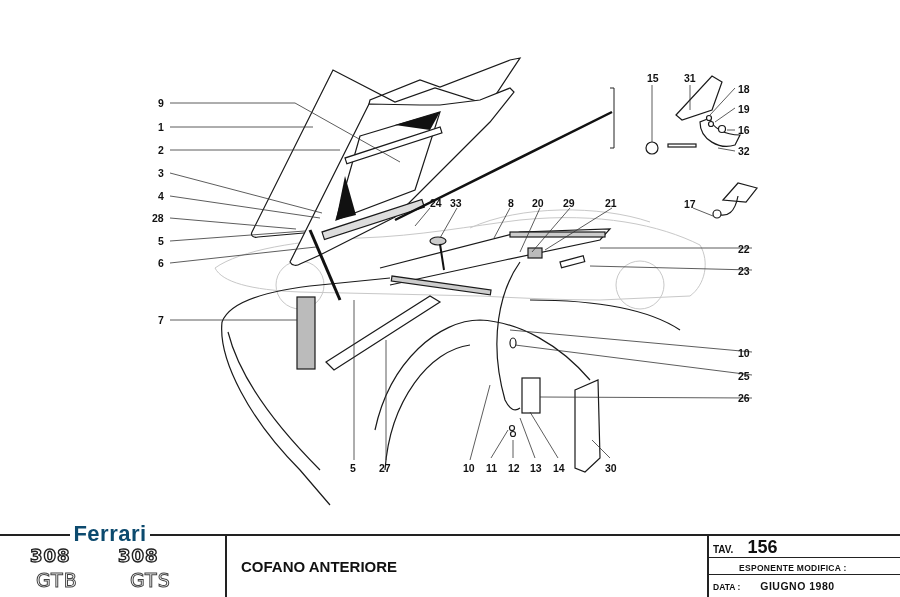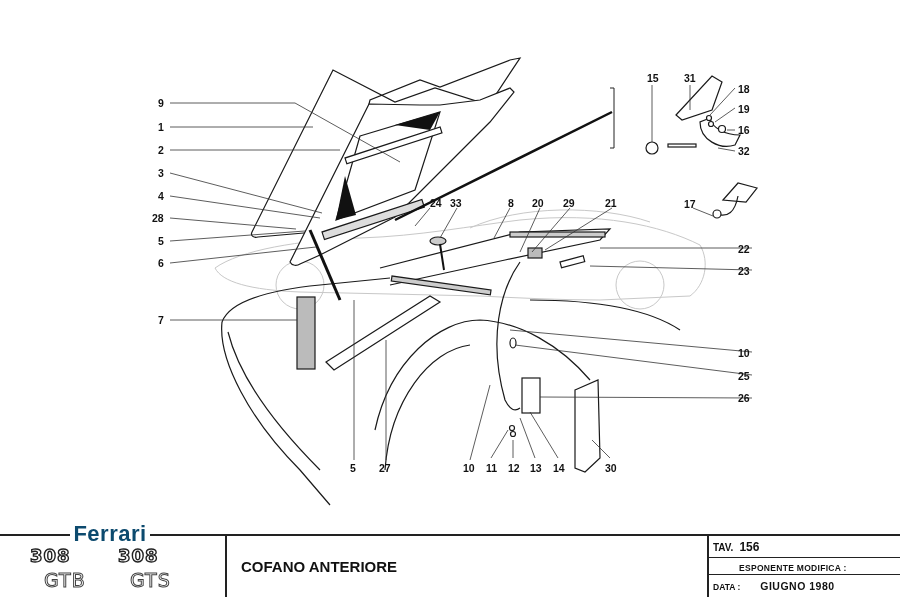--- a/index.html
+++ b/index.html
@@ -14,21 +14,21 @@
 
   
   .tb-line { position: absolute; background: #222; }
   .brand { position: absolute; left: 70px; top: 521px; width: 80px; height: 24px; background: #fff; text-align: center; font-family: Liberation Sans, sans-serif; font-weight: bold; font-size: 22px; letter-spacing: 0.5px; color: #0c4a6e; }
   .model { position: absolute; font-family: "DejaVu Sans", sans-serif; font-weight: bold; color: #fff; -webkit-text-stroke: 1.4px #222; letter-spacing: 1px; }
   .m-num { font-size: 18px; }
   .m-var { font-size: 19px; font-weight: normal; -webkit-text-stroke: 1px #444; }
   .desc { position: absolute; left: 241px; top: 558px; font-size: 15px; font-weight: bold; }
   .tav { position: absolute; left: 713px; top: 537px; font-weight: bold; }
   .tav .k { font-size: 10px; }
-  .tav .v { font-size: 12px; margin-left: 6px; }
+  .tav .v { font-size: 18px; margin-left: 14px; }
   .esp { position: absolute; left: 739px; top: 563px; font-size: 8.5px; font-weight: bold; letter-spacing: 0.3px; }
   .data { position: absolute; left: 713px; top: 580px; font-size: 8.5px; font-weight: bold; }
   .data .v { font-size: 10.5px; margin-left: 20px; letter-spacing: 0.5px; }
 </style>
 </head>
 <body>
 
 <div id="stage">
 <svg width="900" height="520" viewBox="0 0 900 520">
 
@@ -194,21 +194,21 @@
 
 <div>
   <div class="tb-line" style="left:0;top:534px;width:900px;height:1.5px"></div>
   <div class="tb-line" style="left:225px;top:534px;width:1.5px;height:63px"></div>
   <div class="tb-line" style="left:707px;top:534px;width:1.5px;height:63px"></div>
   <div class="tb-line" style="left:707px;top:557px;width:193px;height:1px"></div>
   <div class="tb-line" style="left:707px;top:574px;width:193px;height:1px"></div>
 
   <div class="brand">Ferrari</div>
   <div class="model m-num" style="left:30px;top:545px">308</div>
-  <div class="model m-var" style="left:44px;top:569px">GTB</div>
+  <div class="model m-var" style="left:36px;top:569px">GTB</div>
   <div class="model m-num" style="left:118px;top:545px">308</div>
   <div class="model m-var" style="left:130px;top:569px">GTS</div>
 
   <div class="desc">COFANO ANTERIORE</div>
 
   <div class="tav">
     <span class="k">TAV.</span><span class="v">156</span>
   </div>
   <div class="esp">ESPONENTE MODIFICA :</div>
   <div class="data">

